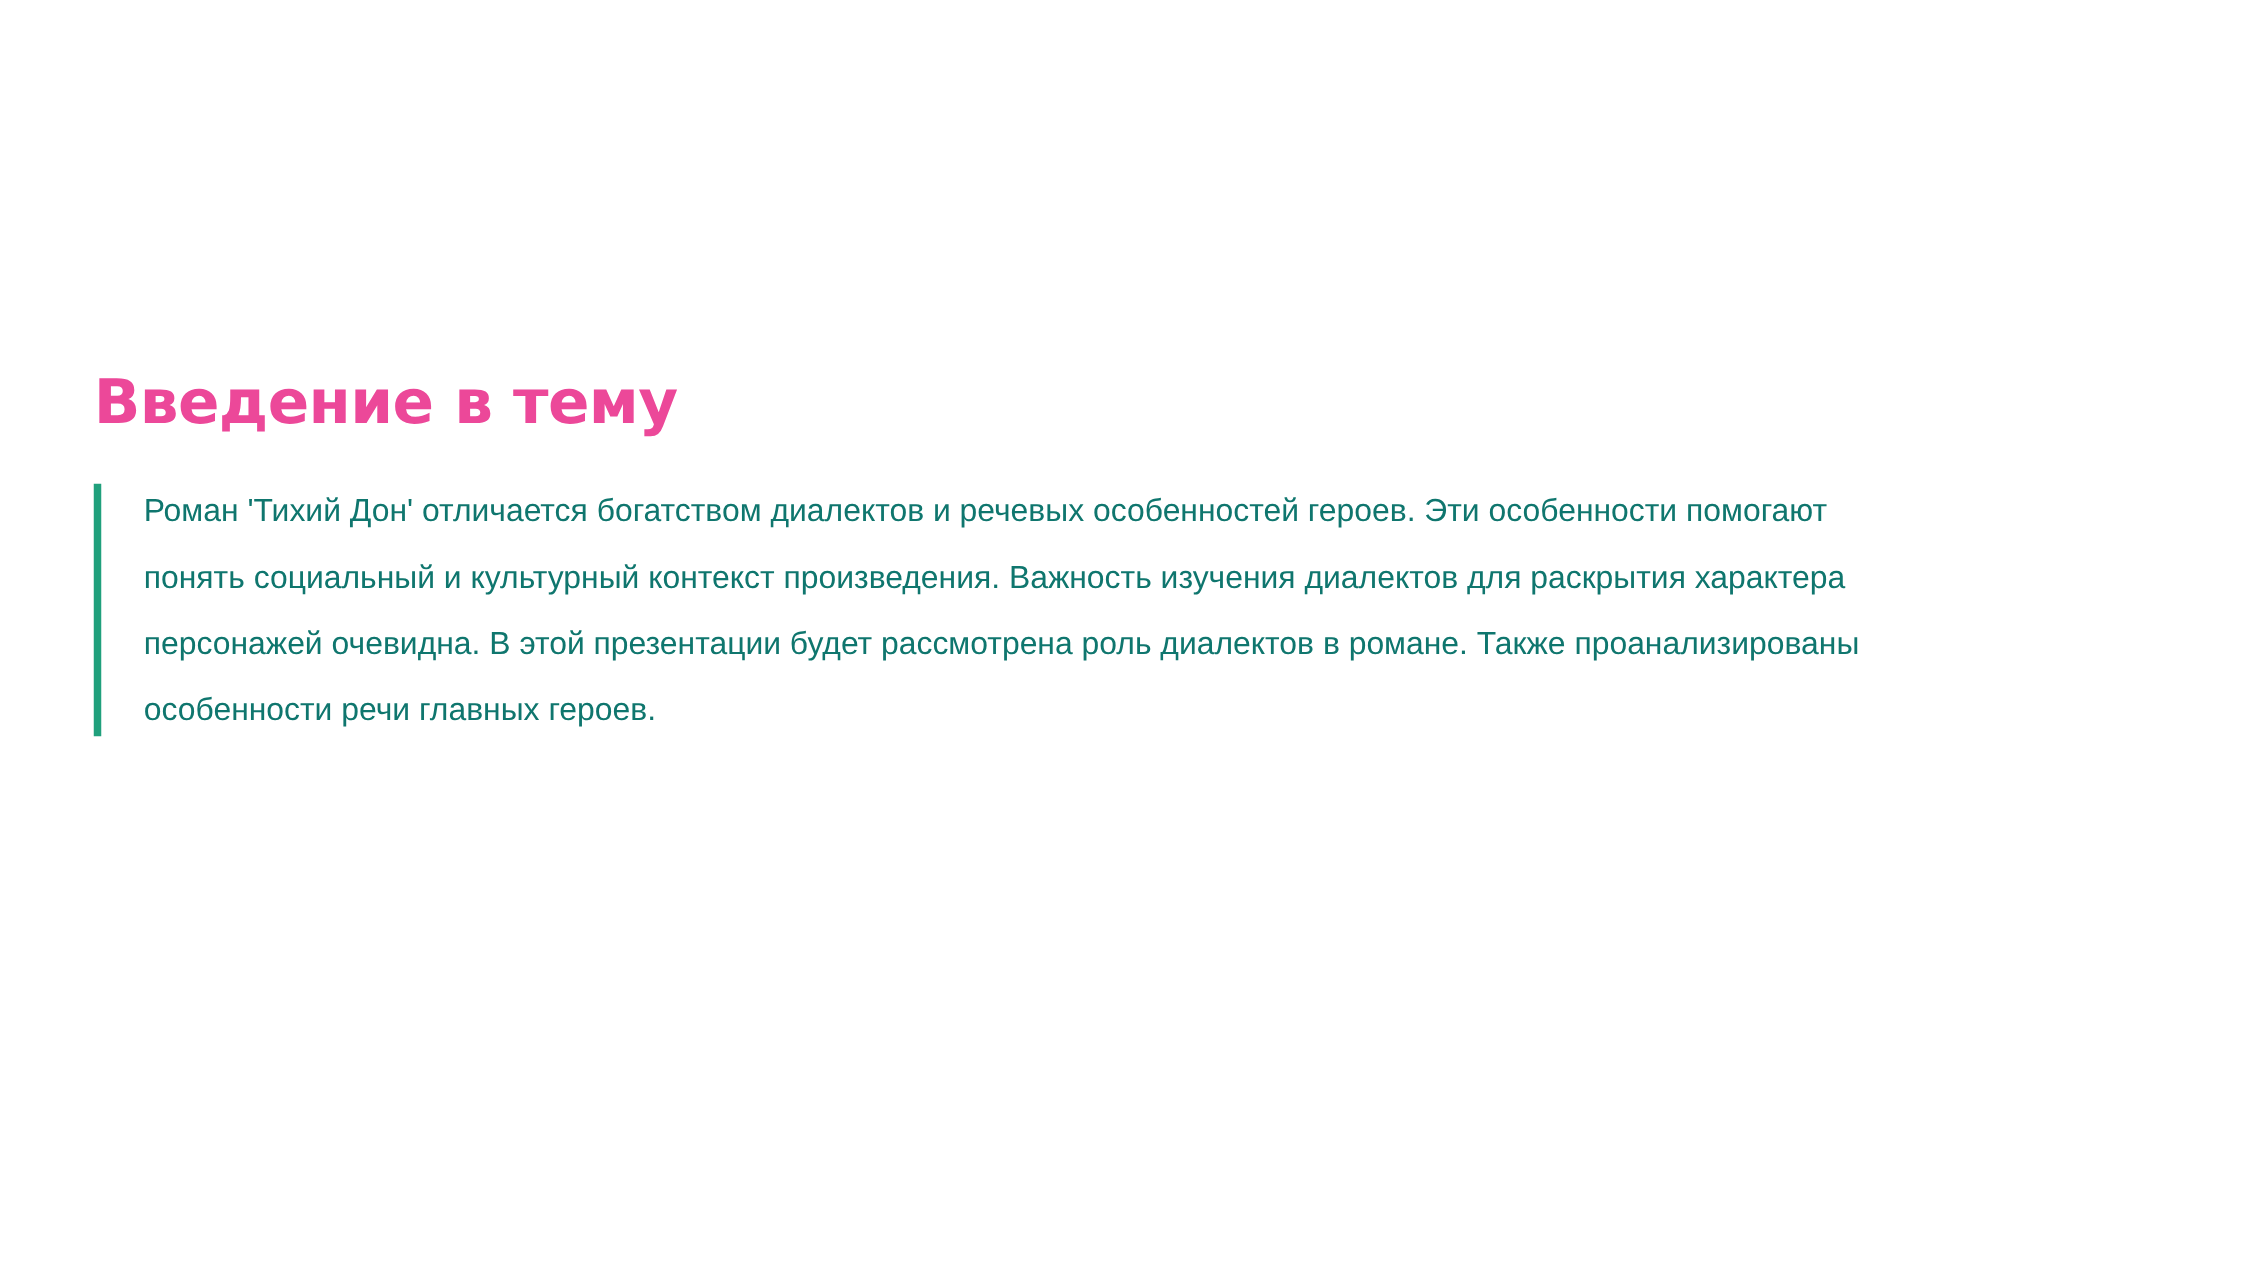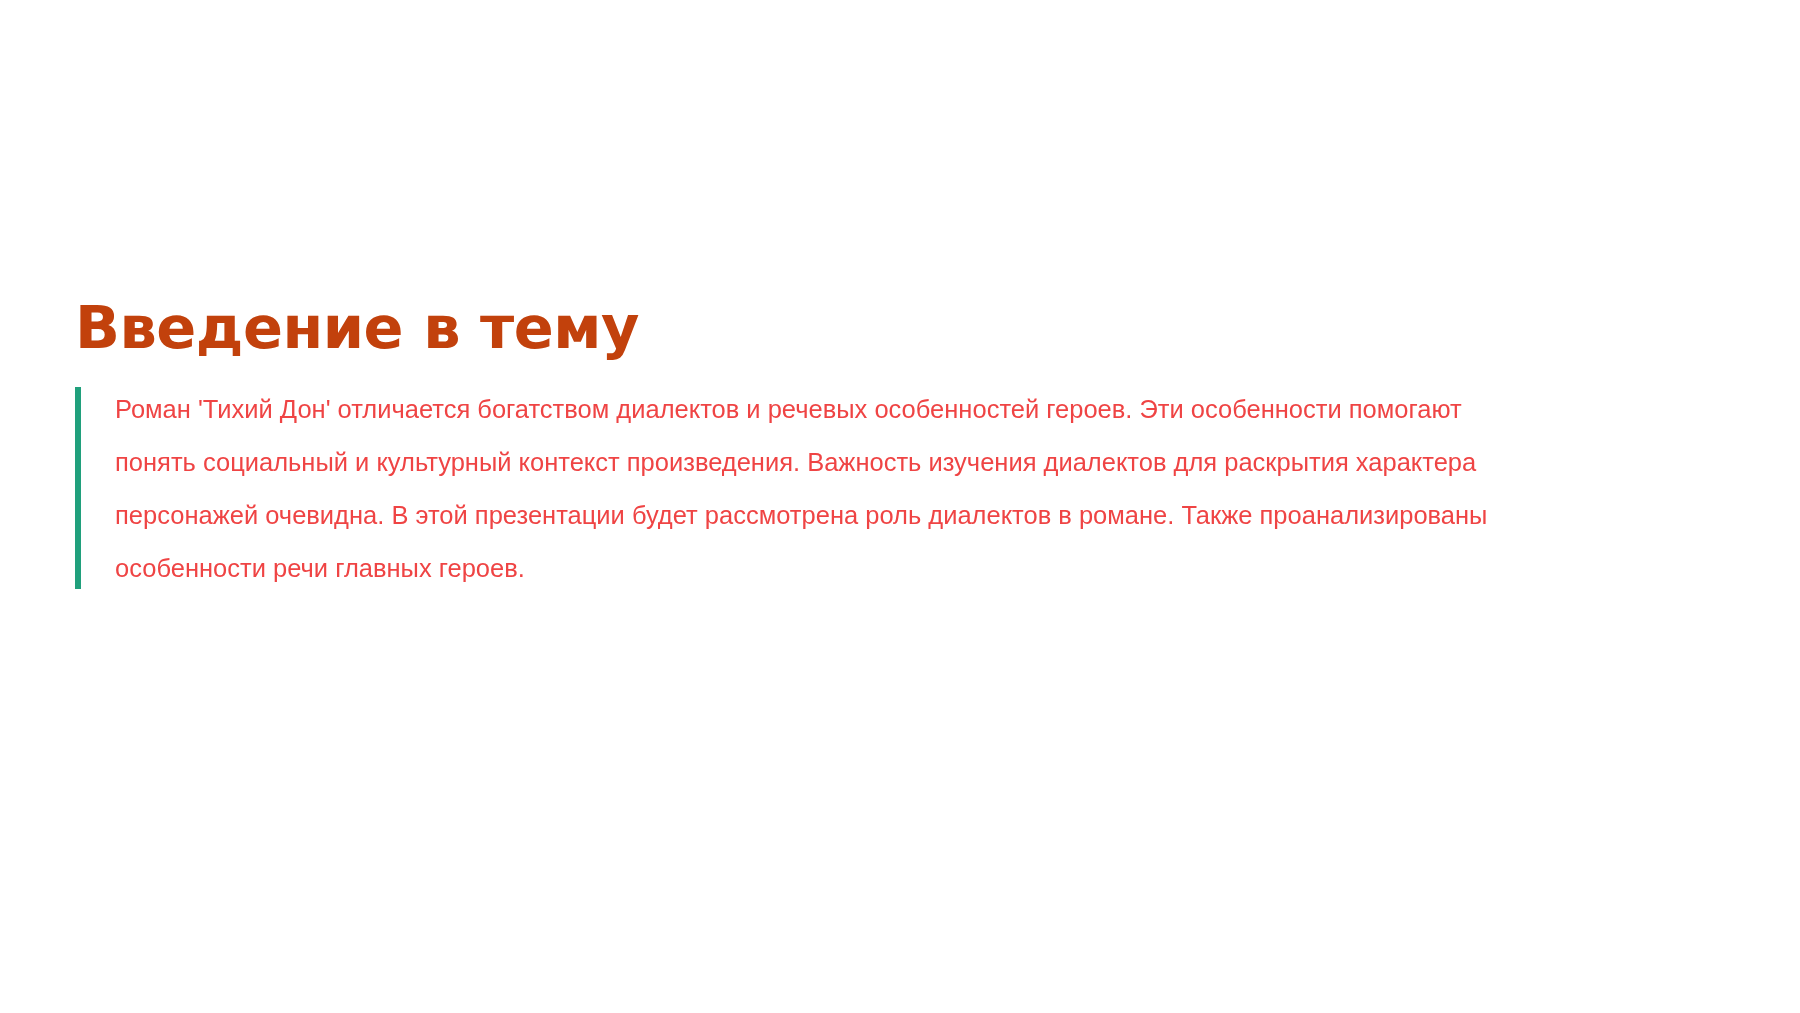--- a/index.html
+++ b/index.html
@@ -25,26 +25,26 @@
 
   .slide-content {
     position: absolute;
     left: 75px;
     top: 296px;
     width: 1650px;
   }
 
   .slide-title {
     font-family: "DejaVu Sans", "Liberation Sans", sans-serif;
-    font-size: 59px;
+    font-size: 49px;
     font-weight: 700;
     letter-spacing: -0.5px;
-    color: #c2410c;
+    color: #ec4899;
     line-height: 1.08;
-    margin: 0 0 23px 0;
+    margin: 0 0 34px 0;
     padding: 0;
     white-space: nowrap;
   }
 
   .body-block {
     position: relative;
     padding-left: 40px;
     min-height: 202px;
   }
 
@@ -55,21 +55,21 @@
     width: 6px;
     height: 202px;
     background: #20a07c;
     border-radius: 0px;
   }
 
   .body-text {
     font-family: "Liberation Sans", "DejaVu Sans", sans-serif;
     font-size: 25.5px;
     font-weight: 400;
-    color: #ef4444;
+    color: #0f766e;
     line-height: 53px;
     margin: 0;
     padding: 0;
     max-width: 1420px;
     text-align: left;
   }
 </style>
 </head>
 <body>
 

